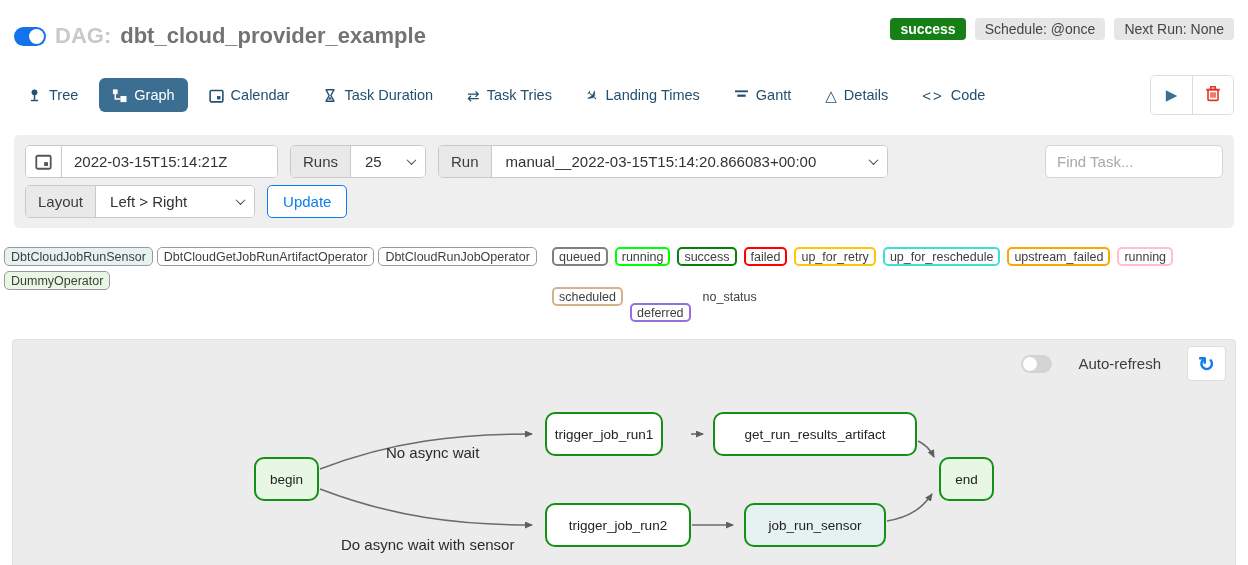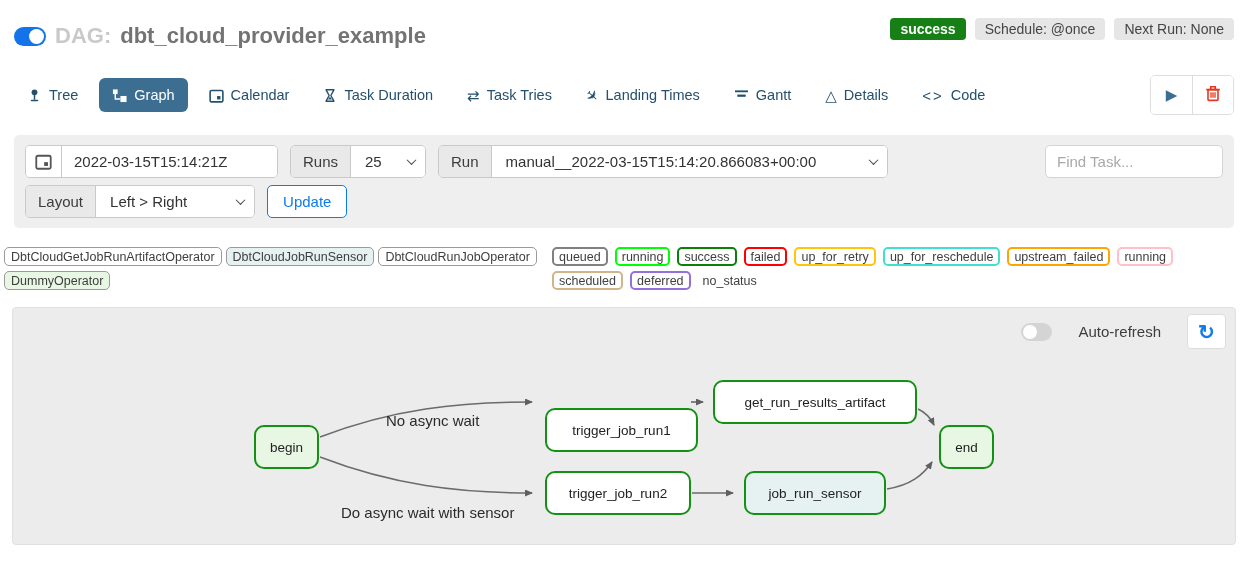--- a/index.html
+++ b/index.html
@@ -211,36 +211,36 @@
         <span>Left &gt; Right</span>
         <span class="chev" style="margin-left:auto;"></span>
       </div>
     </div>
     <button class="update-btn">Update</button>
   </div>
 </div>
 
 <div class="legend">
   <div class="op-group">
+    <span class="pill op-pill" style="background-color: rgb(230, 241, 242);">DbtCloudJobRunSensor</span>
     <span class="pill op-pill" style="background-color: rgb(255, 255, 255);">DbtCloudGetJobRunArtifactOperator</span>
-    <span class="pill op-pill" style="background-color: rgb(230, 241, 242);">DbtCloudJobRunSensor</span>
     <span class="pill op-pill" style="background-color: rgb(255, 255, 255);">DbtCloudRunJobOperator</span>
     <span class="pill op-pill" style="background-color: rgb(232, 247, 228);">DummyOperator</span>
   </div>
   <div class="state-group">
     <span class="pill state-pill" style="border-color: rgb(128, 128, 128);">queued</span>
     <span class="pill state-pill" style="border-color: rgb(0, 255, 0);">running</span>
     <span class="pill state-pill" style="border-color: rgb(10, 128, 10);">success</span>
     <span class="pill state-pill" style="border-color: rgb(255, 0, 0);">failed</span>
     <span class="pill state-pill" style="border-color: rgb(255, 196, 12);">up_for_retry</span>
     <span class="pill state-pill" style="border-color: rgb(64, 224, 208);">up_for_reschedule</span>
     <span class="pill state-pill" style="border-color: rgb(255, 165, 0);">upstream_failed</span>
     <span class="pill state-pill" style="border-color: rgb(255, 192, 203);">running</span>
     <span class="pill state-pill" style="border-color: rgb(210, 180, 140);">scheduled</span>
-    <span class="pill state-pill" style="border-color: rgb(147, 112, 219);">deferred</span>
+    <span class="pill state-pill" style="border-color: rgb(147, 112, 219); margin-top: 32px;">deferred</span>
     <span class="pill no-status">no_status</span>
   </div>
 </div>
 
 <div class="graph-panel">
   <div class="refresh-row">
     <span class="mini-toggle">
         <span class="knob"></span>
       </span>
     <span class="refresh-label">Auto-refresh</span>
@@ -262,18 +262,18 @@
       <path d="M905 101 C 914 105, 918 111, 921 117" marker-end="url(#arrow)"></path>
       <path d="M679 185 L 720 185" marker-end="url(#arrow)"></path>
       <path d="M874 181 C 898 177, 910 167, 919 154" marker-end="url(#arrow)"></path>
     </g>
   </svg>
 
   <div class="edge-label" style="left:373px; top:104px;">No async wait</div>
   <div class="edge-label" style="left:328px; top:196px;">Do async wait with sensor</div>
 
   <div class="node" style="left: 241px; top: 117px; width: 65px; background-color: rgb(232, 247, 228); border-color: rgb(20, 145, 20);">begin</div>
-  <div class="node" style="left: 532px; top: 72px; width: 153px; background-color: rgb(255, 255, 255); border-color: rgb(20, 145, 20); margin-top: 28px;">trigger_job_run1</div>
+  <div class="node" style="left: 532px; top: 72px; width: 118px; background-color: rgb(255, 255, 255); border-color: rgb(20, 145, 20);">trigger_job_run1</div>
   <div class="node" style="left: 700px; top: 72px; width: 204px; background-color: rgb(255, 255, 255); border-color: rgb(20, 145, 20);">get_run_results_artifact</div>
   <div class="node" style="left: 926px; top: 117px; width: 55px; background-color: rgb(232, 247, 228); border-color: rgb(20, 145, 20);">end</div>
   <div class="node" style="left: 532px; top: 163px; width: 146px; background-color: rgb(255, 255, 255); border-color: rgb(20, 145, 20);">trigger_job_run2</div>
   <div class="node" style="left: 731px; top: 163px; width: 142px; background-color: rgb(230, 241, 242); border-color: rgb(20, 145, 20);">job_run_sensor</div>
 </div>
 
 </body></html>

